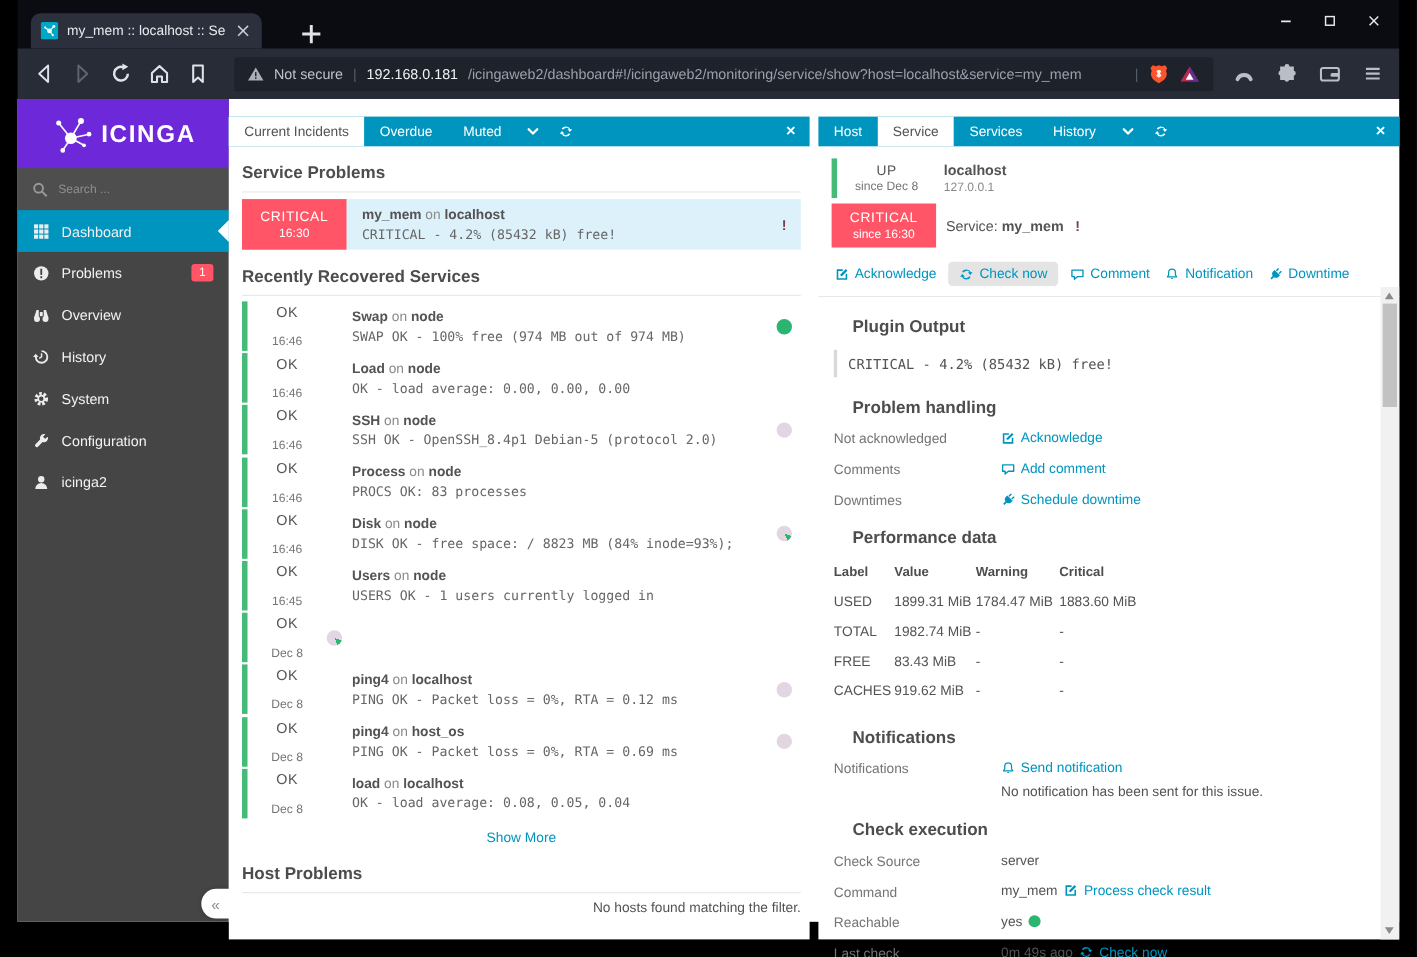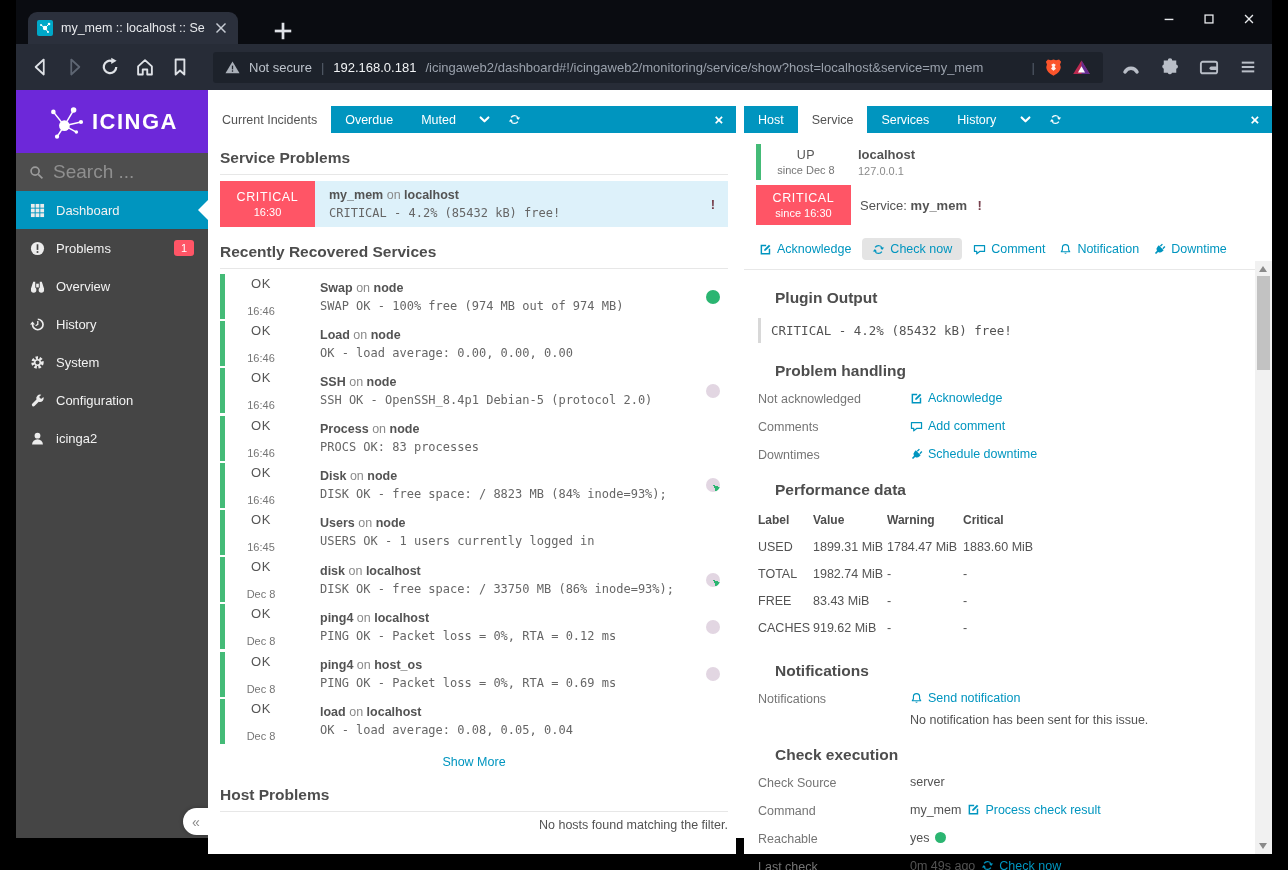--- a/index.html
+++ b/index.html
@@ -38,21 +38,21 @@
   .main { position:absolute; left:16px; top:90px; width:1256px; height:748px; background:#fff;
     color:#535353; }
 
   
   .sidebar { position:absolute; left:0; top:0; width:192px; height:100%; background:#454545; }
   .logo { height:63px; background:#6d28d9; display:flex; align-items:center; justify-content:center; gap:0; }
   .logo svg { width:46px; height:40px; }
   .logo .brand { color:#fff; font-size:22px; font-weight:bold; letter-spacing:1.5px; }
   .search { height:38px; background:#4e4e4e; display:flex; align-items:center; padding:0 13px; gap:9px; }
   .search .side-icon { color:#9b9b9b; }
-  .search input { background:transparent; border:0; outline:0; color:#f0abfc; font-size:19px; width:100%; }
+  .search input { background:transparent; border:0; outline:0; color:#f0abfc; font-size:11px; width:100%; }
   .search input::placeholder { color:#8f8f8f; }
   .side-item { height:38px; display:flex; align-items:center; gap:11px; padding:0 14px;
     color:#f2f2f2; font-size:13px; position:relative; cursor:pointer; }
   .side-item.active { background:#0095bf; }
   .side-item.active::after { content:""; position:absolute; right:0; top:50%; margin-top:-10px;
     border:10px solid transparent; border-right:10px solid #fff; }
   .side-icon { width:15px; height:15px; color:#ececec; flex-shrink:0; }
   .side-icon svg, .icon-s svg, .w-ic svg, .br-ic svg, .nav-ic svg, .tb-icon svg,
   .tclose svg, .winctl svg, .side-badge svg, .fav svg, .newtab svg { width:100%; height:100%; display:block; }
   .side-badge { margin-left:auto; background:#ff5566; color:#fff; font-size:11px;
@@ -517,24 +517,20 @@
       <div class="l2">USERS OK - 1 users currently logged in</div>
     </div>
     <span class="dot dot-none"></span>
   </div>
 
   <div class="svc-row">
     <span class="bar"></span>
     <div class="state-col">
       <span class="st">OK</span>
       <span class="tm">Dec 8</span>
-    </div>
-    <div class="txt-col">
-      <div class="l1"><b>disk</b> <span class="on">on</span> <b>localhost</b></div>
-      <div class="l2">DISK OK - free space: / 33750 MB (86% inode=93%);</div>
     </div>
     <span class="dot dot-pie"></span>
   </div>
 
   <div class="svc-row">
     <span class="bar"></span>
     <div class="state-col">
       <span class="st">OK</span>
       <span class="tm">Dec 8</span>
     </div>

